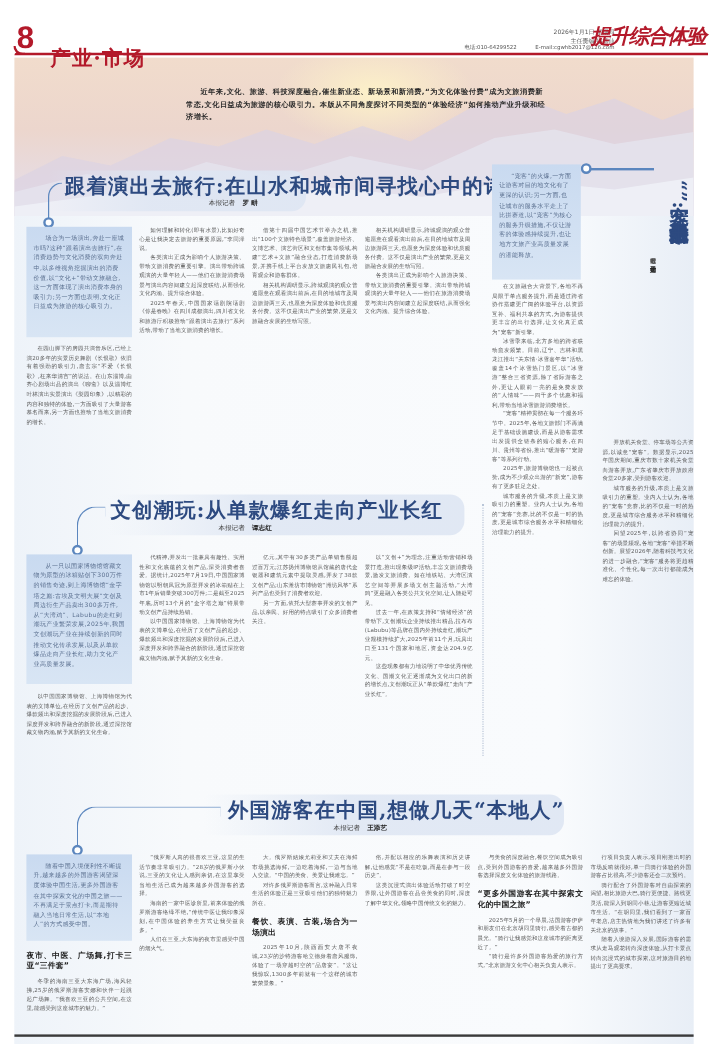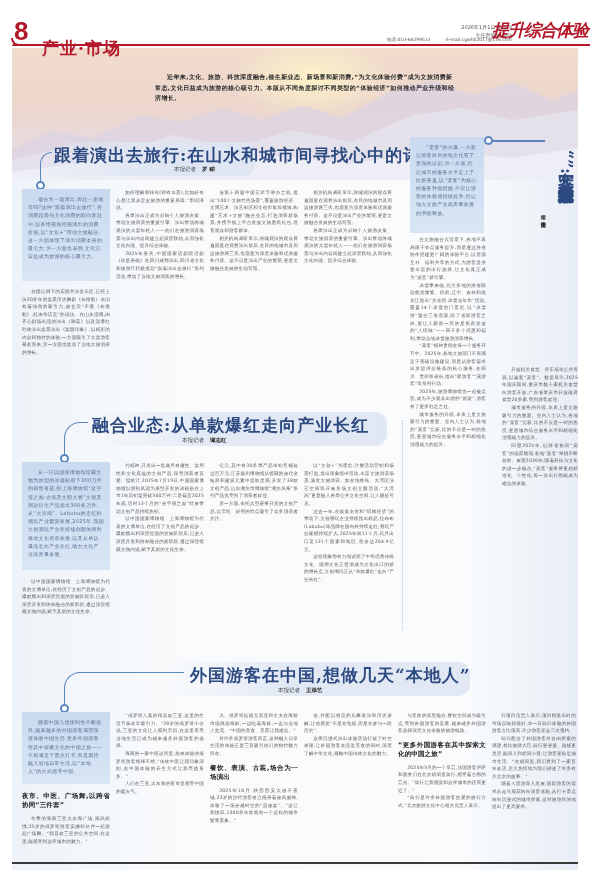--- a/index.html
+++ b/index.html
@@ -105,21 +105,21 @@
 <div class="col" style="left:210px; top:189px; width:88px; height:205px;">
   <p>借第十四届中国艺术节举办之机,推出“100个文旅特色场景”,覆盖旅游经济、文博艺术、演艺街区和文创市集等领域,构建“艺术+文旅”融合业态,打造消费新场景,并携手线上平台发放文旅惠民礼包,培育观众和游客群体。</p>
   <p>相关机构调研显示,跨城观演的观众普遍愿意在观看演出前后,在目的地城市及周边旅游两三天,也愿意为深度体验和优质服务付费。这不仅是演出产业的繁荣,更是文旅融合发展的生动写照。</p>
 </div>
 <div class="col" style="left:304px; top:189px; width:88px; height:205px;">
   <p>相关机构调研显示,跨城观演的观众普遍愿意在观看演出前后,在目的地城市及周边旅游两三天,也愿意为深度体验和优质服务付费。这不仅是演出产业的繁荣,更是文旅融合发展的生动写照。</p>
   <p>各类演出正成为影响个人旅游决策、带动文旅消费的重要引擎。演出带动跨城观演的大量年轻人——他们在旅游消费场景与演出内容间建立起深度联结,从而强化文化内涵、提升综合体验。</p>
 </div>
 
 <div class="headline-bar" style="left:90px; top:412px; width:297px;"></div>
-<div class="headline" style="left:92px; top:414px; font-size:17px;">融合业态:从单款爆红走向产业长红</div>
+<div class="headline" style="left:92px; top:414px; font-size:17px;">文创潮玩:从单款爆红走向产业长红</div>
 <div class="byline" style="left:182px; top:437px;">
   <span>本报记者</span><b>谭志红</b>
 </div>
 <div class="connector" style="left:64px; top:422px; width:24px; height:34px;"></div>
 <div class="dot" style="left:60px; top:454px;"></div>
 <div class="summary" style="left:22px; top:462px; width:88px; height:108px;">从一只以国家博物馆馆藏文物为原型的冰箱贴创下300万件的销售奇迹,到上海博物馆“金字塔之巅:古埃及文明大展”文创及周边衍生产品卖出300多万件,从“大湾鸡”、Labubu的走红到潮玩产业繁荣发展,2025年,我国文创潮玩产业在持续创新的同时推动文化传承发展,以及从单款爆品走向产业长红,助力文化产业高质量发展。</div>
 
 <div class="col" style="left:22px; top:578px; width:88px; height:52px;">
   <p>以中国国家博物馆、上海博物馆为代表的文博单位,在经历了文创产品的起步、爆款频出和深度挖掘的发展阶段后,已进入深度开发和跨界融合的新阶段,通过深挖馆藏文物内涵,赋予其新的文化生命。</p>
 </div>
@@ -169,21 +169,21 @@
 <div class="headline-bar" style="left:170px; top:662px; width:300px;"></div>
 <div class="headline" style="left:190px; top:664px; font-size:17px;">外国游客在中国,想做几天“本地人”</div>
 <div class="byline" style="left:278px; top:687px;">
   <span>本报记者</span><b>王添艺</b>
 </div>
 <div class="connector" style="left:64px; top:672px; width:120px; height:34px;"></div>
 <div class="dot" style="left:60px; top:704px;"></div>
 <div class="summary" style="left:22px; top:712px; width:88px; height:72px;">随着中国入境便利性不断提升,越来越多的外国游客渴望深度体验中国生活,更多外国游客在其中探索文化的中国之旅——不再满足于景点打卡,而是期待融入当地日常生活,以“本地人”的方式感受中国。</div>
 
 <div class="col" style="left:22px; top:786px; width:88px; height:72px;">
-  <div class="subhead">夜市、中医、广场舞,以跨省协同“三件套”</div>
+  <div class="subhead">夜市、中医、广场舞,打卡三亚“三件套”</div>
   <p>冬季的海南三亚大东海广场,海风轻拂,25岁的俄罗斯游客安娜和伙伴一起跳起广场舞。“我喜欢三亚的公共空间,在这里,能感受到这座城市的魅力。”</p>
 </div>
 <div class="col" style="left:116px; top:712px; width:88px; height:146px;">
   <p>“俄罗斯人真的很喜欢三亚,这里的生活节奏非常吸引力。”28岁的俄罗斯小伙说,三亚的文化让人感到亲切,在这里享受当地生活已成为越来越多外国游客的选择。</p>
   <p>海南的一家中医诊所里,前来体验的俄罗斯游客络绎不绝,“传统中医让我印象深刻,在中国体验的养生方式让我受益良多。”</p>
   <p>人们在三亚,大东海的夜市里感受中国的烟火气。</p>
 </div>
 <div class="col" style="left:210px; top:712px; width:88px; height:146px;">
   <p>大。俄罗斯姑娘尤莉亚和丈夫在海鲜市场挑选海鲜,一边吃着海鲜,一边与当地人交流。“中国的美食、美景让我难忘。”</p>
   <p>对许多俄罗斯游客而言,这种融入日常生活的体验正是三亚吸引他们的独特魅力所在。</p>

